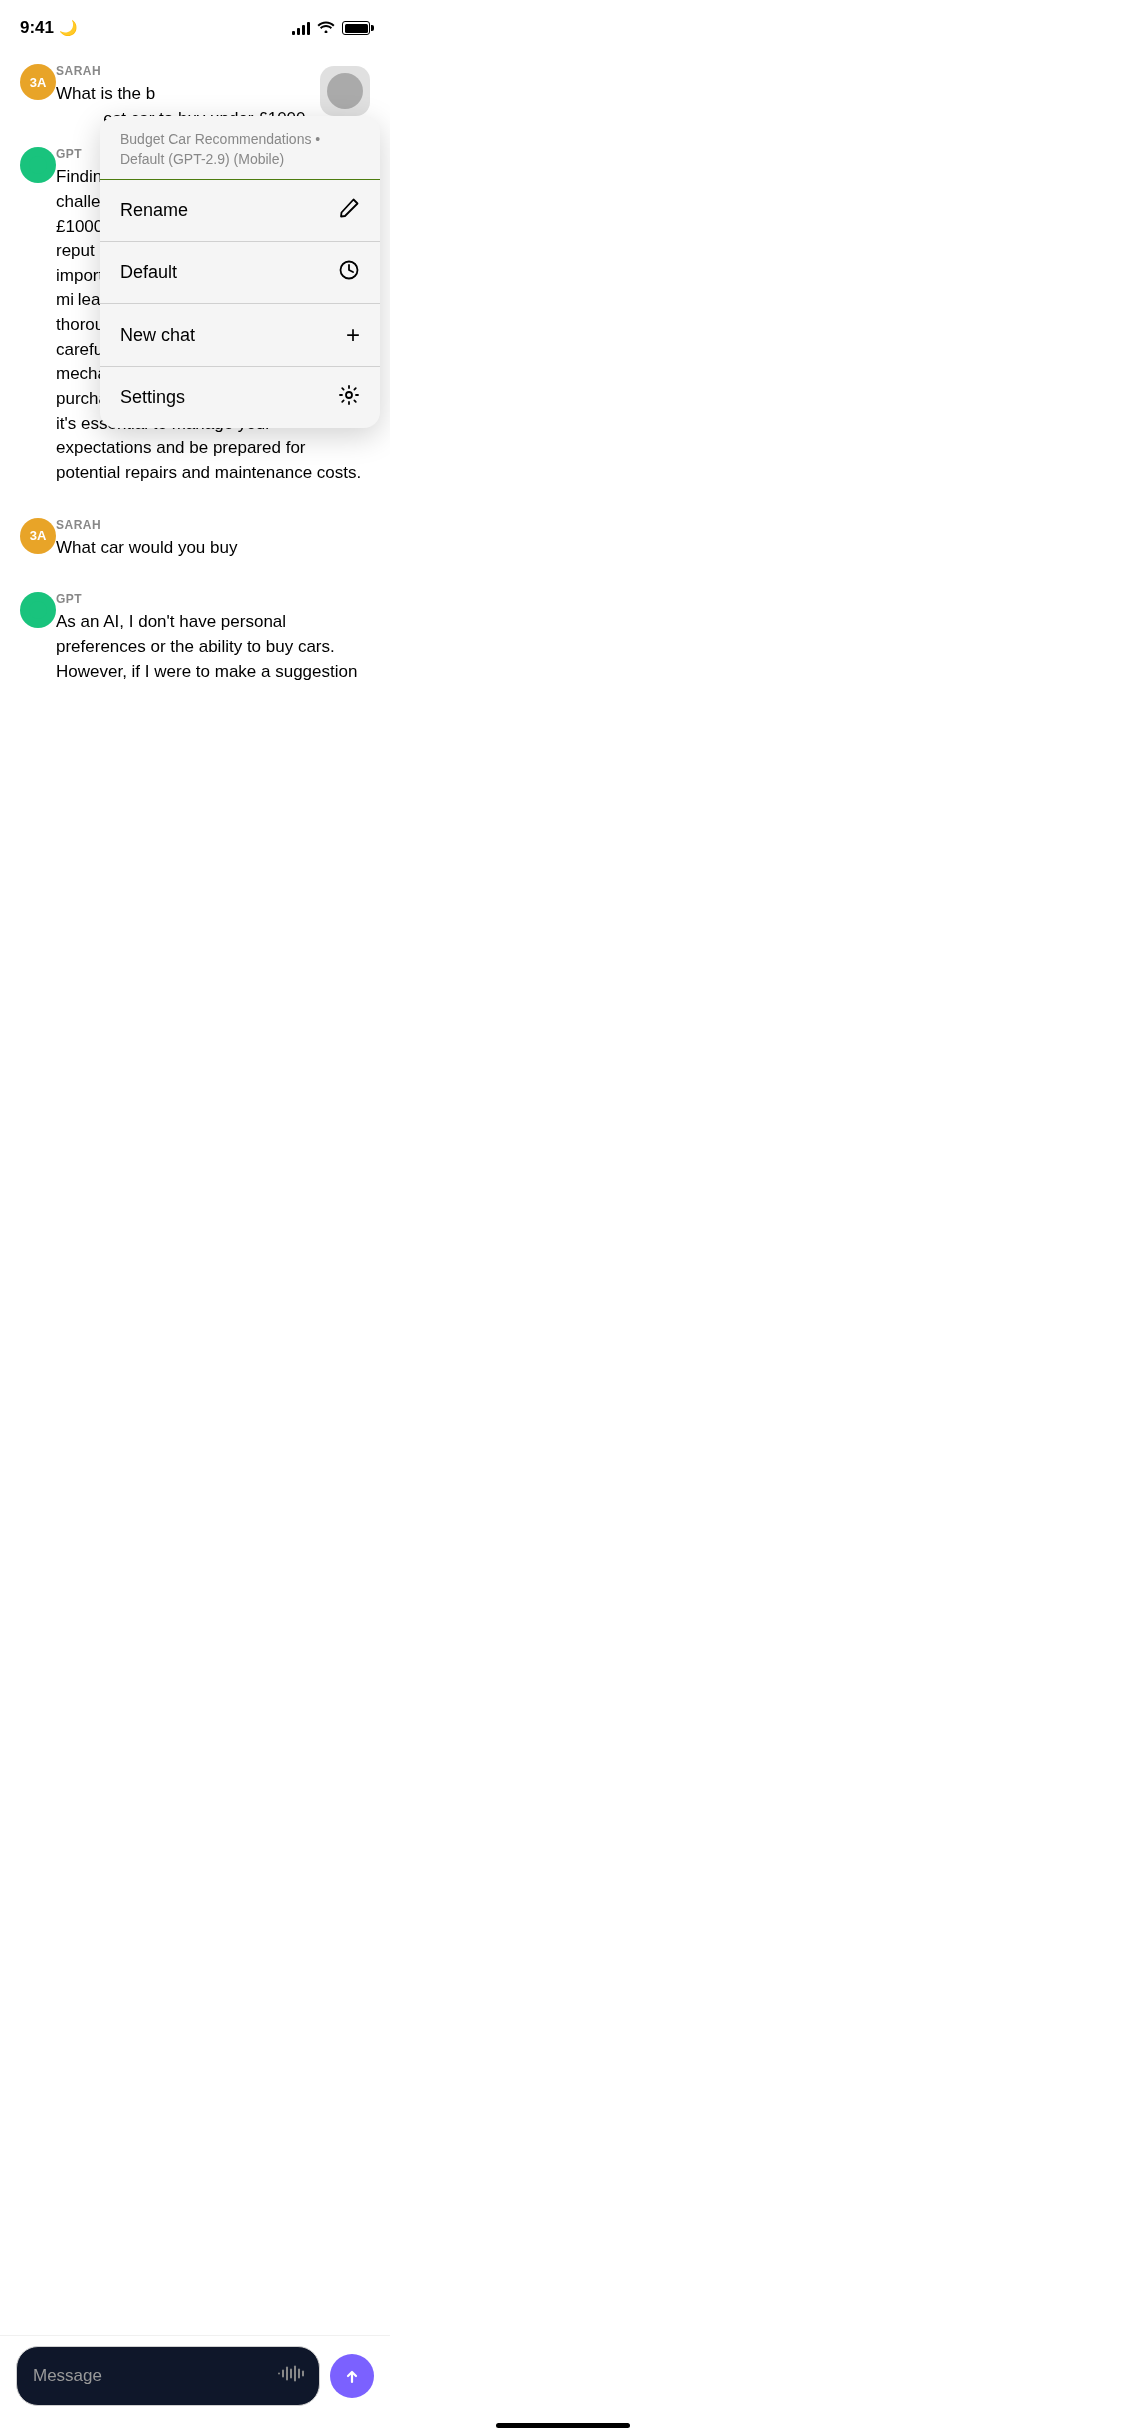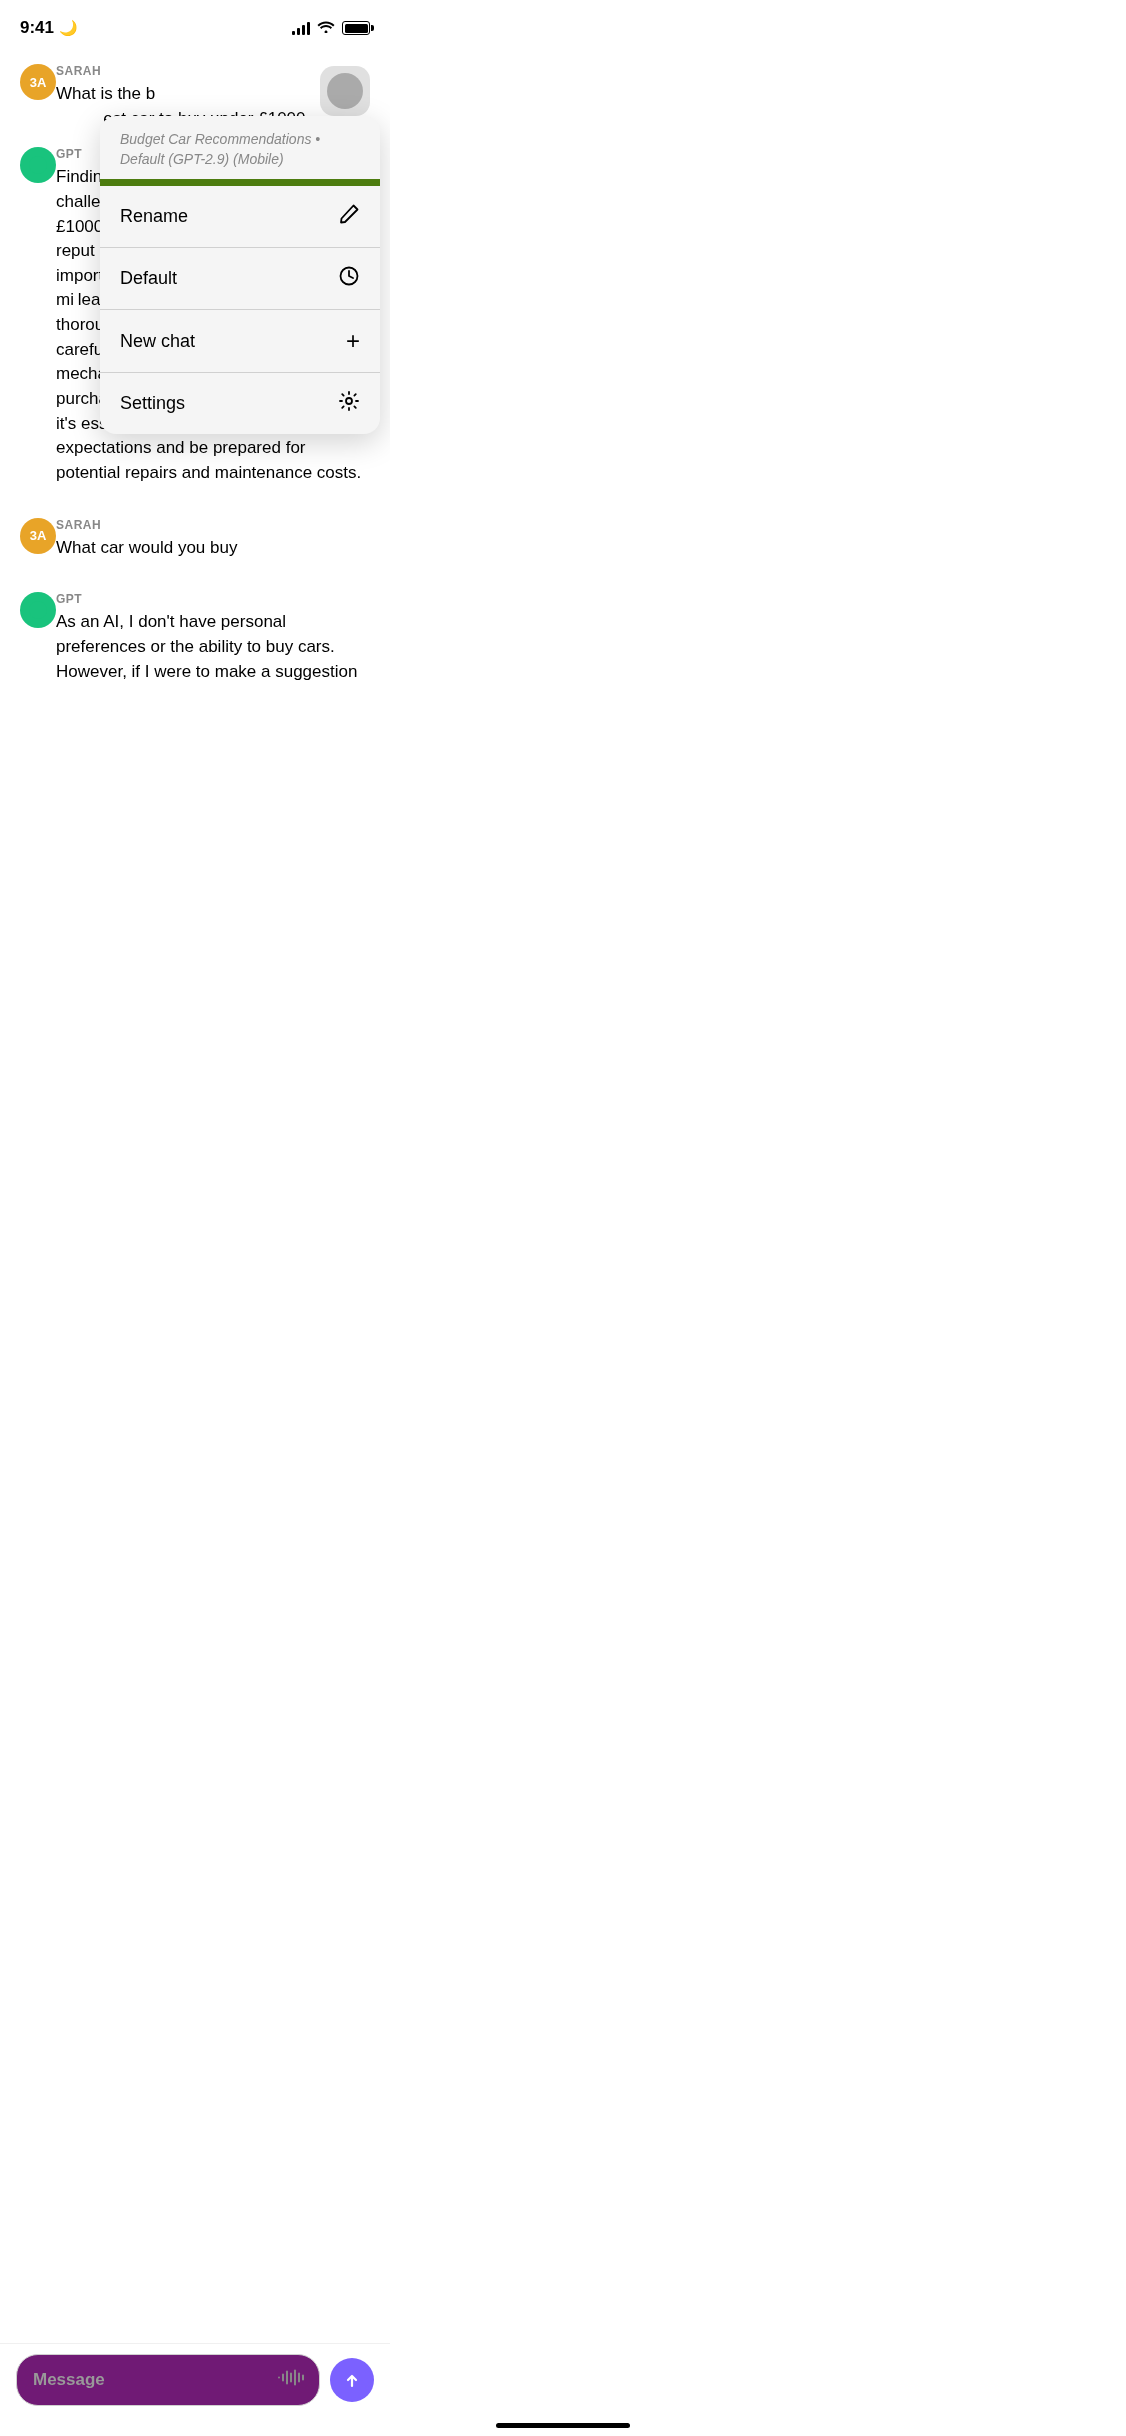--- a/index.html
+++ b/index.html
@@ -139,22 +139,21 @@
 
     .dropdown-menu {
       background: #f5f5f5;
       border-radius: 16px;
       overflow: hidden;
       box-shadow: 0 8px 30px rgba(0,0,0,0.18);
     }
 
     .dropdown-header-section {
       padding: 14px 20px 10px 20px;
-      border-bottom: 7px solid #4d7c0f;
-      font-style: italic;
+      border-bottom: 1px solid #4d7c0f;
     }
 
     .dropdown-item {
       display: flex;
       align-items: center;
       justify-content: space-between;
       padding: 17px 20px;
       border-bottom: 1px solid #d0d0d0;
       cursor: pointer;
     }
@@ -212,31 +211,30 @@
       background: #fff;
       padding: 10px 16px 30px 16px;
       display: flex;
       align-items: center;
       gap: 10px;
       border-top: 1px solid #f0f0f0;
     }
 
     .message-input-box {
       flex: 1;
-      height: 52px;
+      height: 60px;
       border: 1.5px solid #d0d0d0;
       border-radius: 22px;
       padding: 0 50px 0 16px;
       font-size: 17px;
       color: #888;
-      background: #701a75;
+      background: #0f172a;
       display: flex;
       align-items: center;
       position: relative;
-      font-weight: bold;
     }
 
     .message-input-placeholder {
       font-size: 17px;
       color: #999;
     }
 
     .send-button {
       width: 44px;
       height: 44px;

